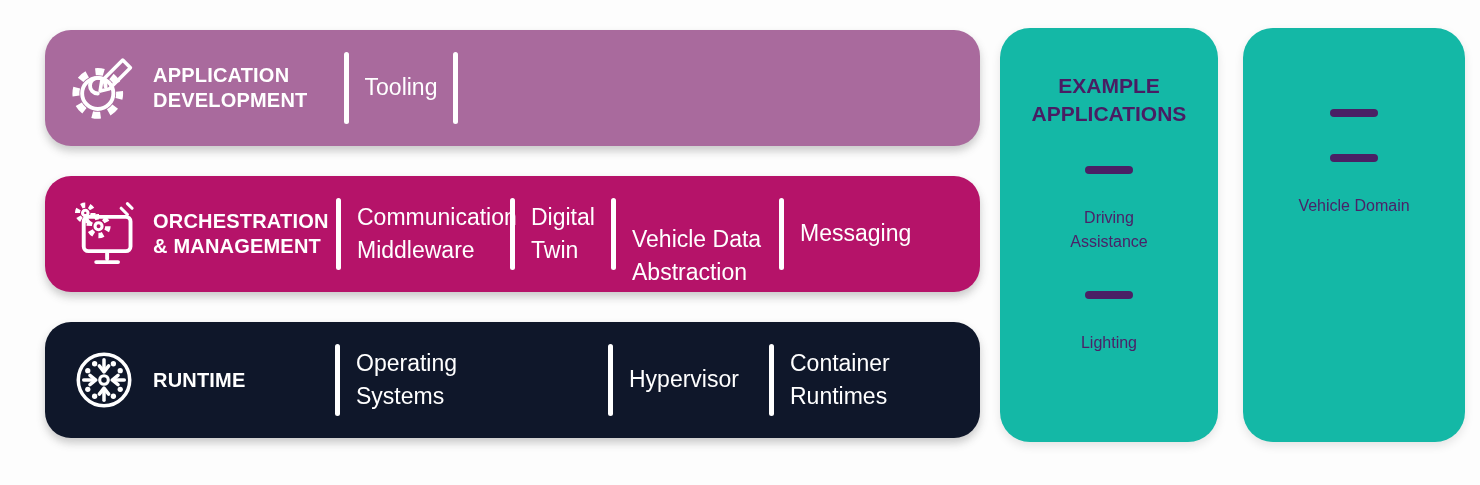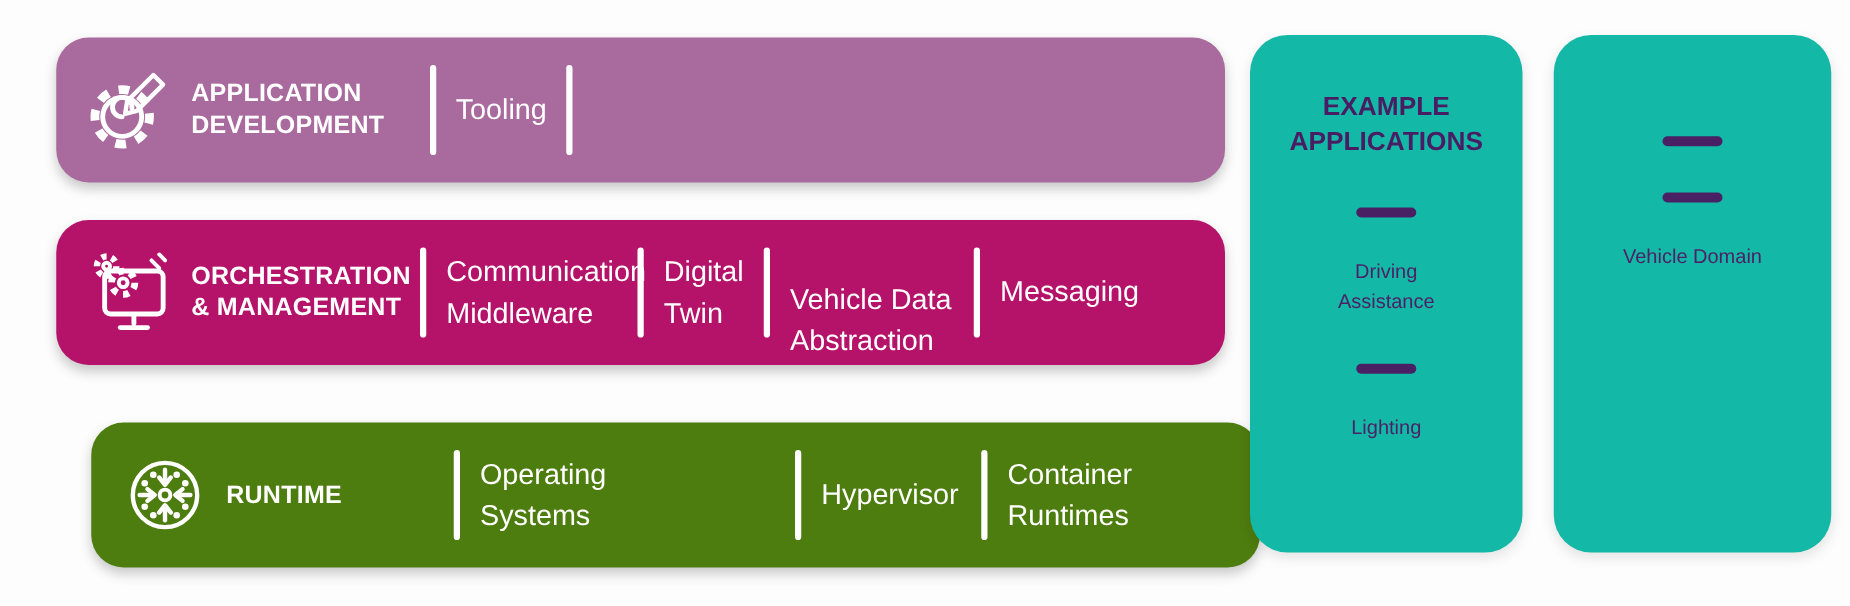--- a/index.html
+++ b/index.html
@@ -21,21 +21,21 @@
     width: 935px;
     height: 116px;
     border-radius: 26px;
     display: flex;
     align-items: center;
     color: #ffffff;
     box-shadow: 0 5px 9px rgba(70, 70, 70, 0.28);
   }
   .band-1 { top: 30px;  background: #a96a9d; }
   .band-2 { top: 176px; background: #b51369; }
-  .band-3 { top: 338px; background: #4d7c0f; margin-left: 28px; }
+  .band-3 { top: 322px; background: #0f172a; }
 
   .band-head {
     display: flex;
     align-items: center;
     padding-left: 20px;
     flex: none;
     height: 100%;
   }
   .band-1 .band-head { width: 299px; }
   .band-2 .band-head { width: 291px; }
@@ -76,21 +76,21 @@
     padding-left: 16px;
     flex: none;
   }
   .b1-i1 { width: 104px; padding-left: 0; text-align: center; }
   .b1-i2 { flex: 1; }
   .b2-i1 { width: 169px; }
   .b2-i2 { width: 96px; }
   .b2-i3 { width: 163px; margin-top: 44px; }
   .b2-i4 { flex: 1; }
   .b3-i1 { width: 268px; }
-  .b3-i2 { width: 144px; }
+  .b3-i2 { width: 156px; }
   .b3-i3 { flex: 1; }
 
   
   .panel {
     position: absolute;
     top: 28px;
     height: 414px;
     background: #14b8a6;
     border-radius: 30px;
     box-shadow: 0 4px 10px rgba(0, 0, 0, 0.10);

